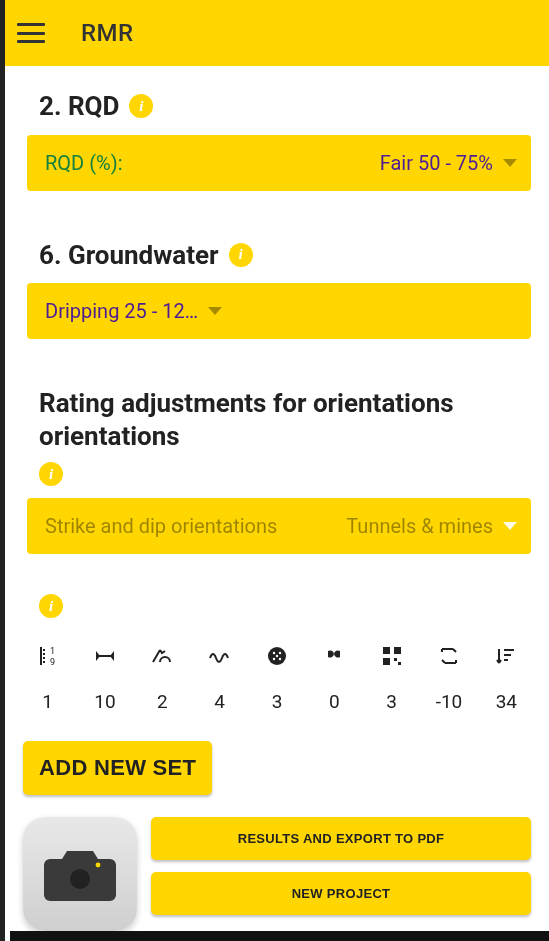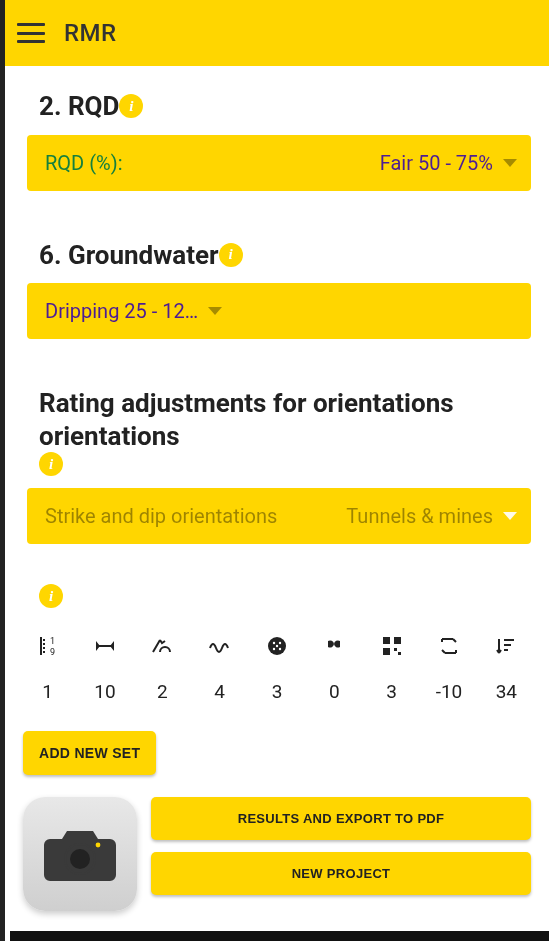--- a/index.html
+++ b/index.html
@@ -18,21 +18,21 @@
       display: flex;
       flex-direction: column;
       position: relative;
     }
     .appbar {
       background: #ffd600;
       height: 66px;
       display: flex;
       align-items: center;
       padding: 0 12px;
-      gap: 19px;
+      gap: 36px;
     }
     .hamburger {
       width: 28px;
       height: 20px;
       display: flex;
       flex-direction: column;
       justify-content: space-between;
       cursor: pointer;
     }
     .hamburger span {
@@ -54,20 +54,21 @@
       padding: 14px 0 0 0;
       overflow-y: auto;
     }
     .section-title {
       font-size: 26px;
       font-weight: 700;
       color: #222;
       padding: 10px 22px 12px 34px;
       display: flex;
       align-items: center;
+      gap: 10px;
       line-height: 1.25;
     }
     .info-icon {
       width: 24px;
       height: 24px;
       border-radius: 50%;
       background: #ffd600;
       display: inline-flex;
       align-items: center;
       justify-content: center;
@@ -147,21 +148,21 @@
     .hicon svg { width: 24px; height: 24px; }
     .btn-row {
       display: flex;
       gap: 14px;
       padding: 14px 18px 0 18px;
     }
     .btn {
       background: #ffd600;
       border: none;
       border-radius: 5px;
-      font-size: 14px;
+      font-size: 22px;
       font-weight: 600;
       color: #222;
       padding: 14px 16px;
       cursor: pointer;
       letter-spacing: 0.3px;
       box-shadow: 0 2px 3px rgba(0,0,0,0.25);
     }
     .bottom-area {
       display: flex;
       gap: 14px;

